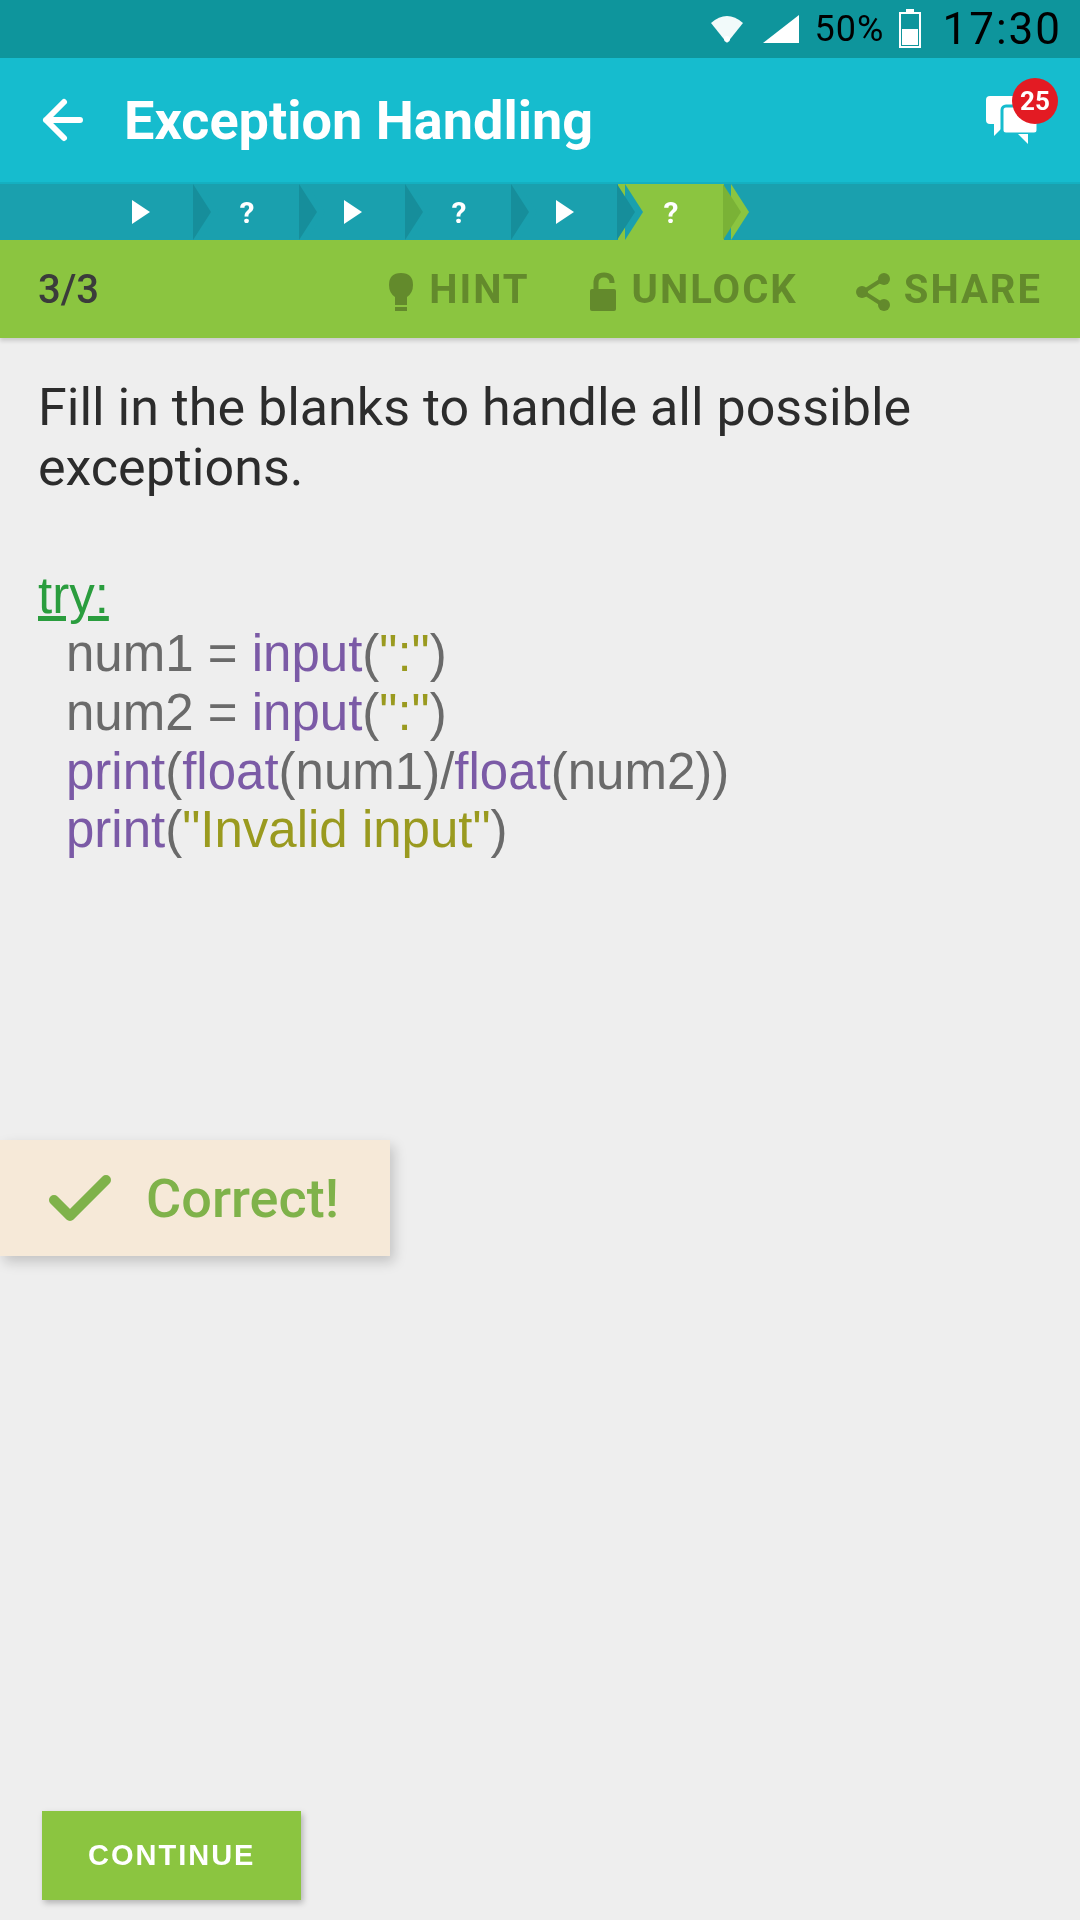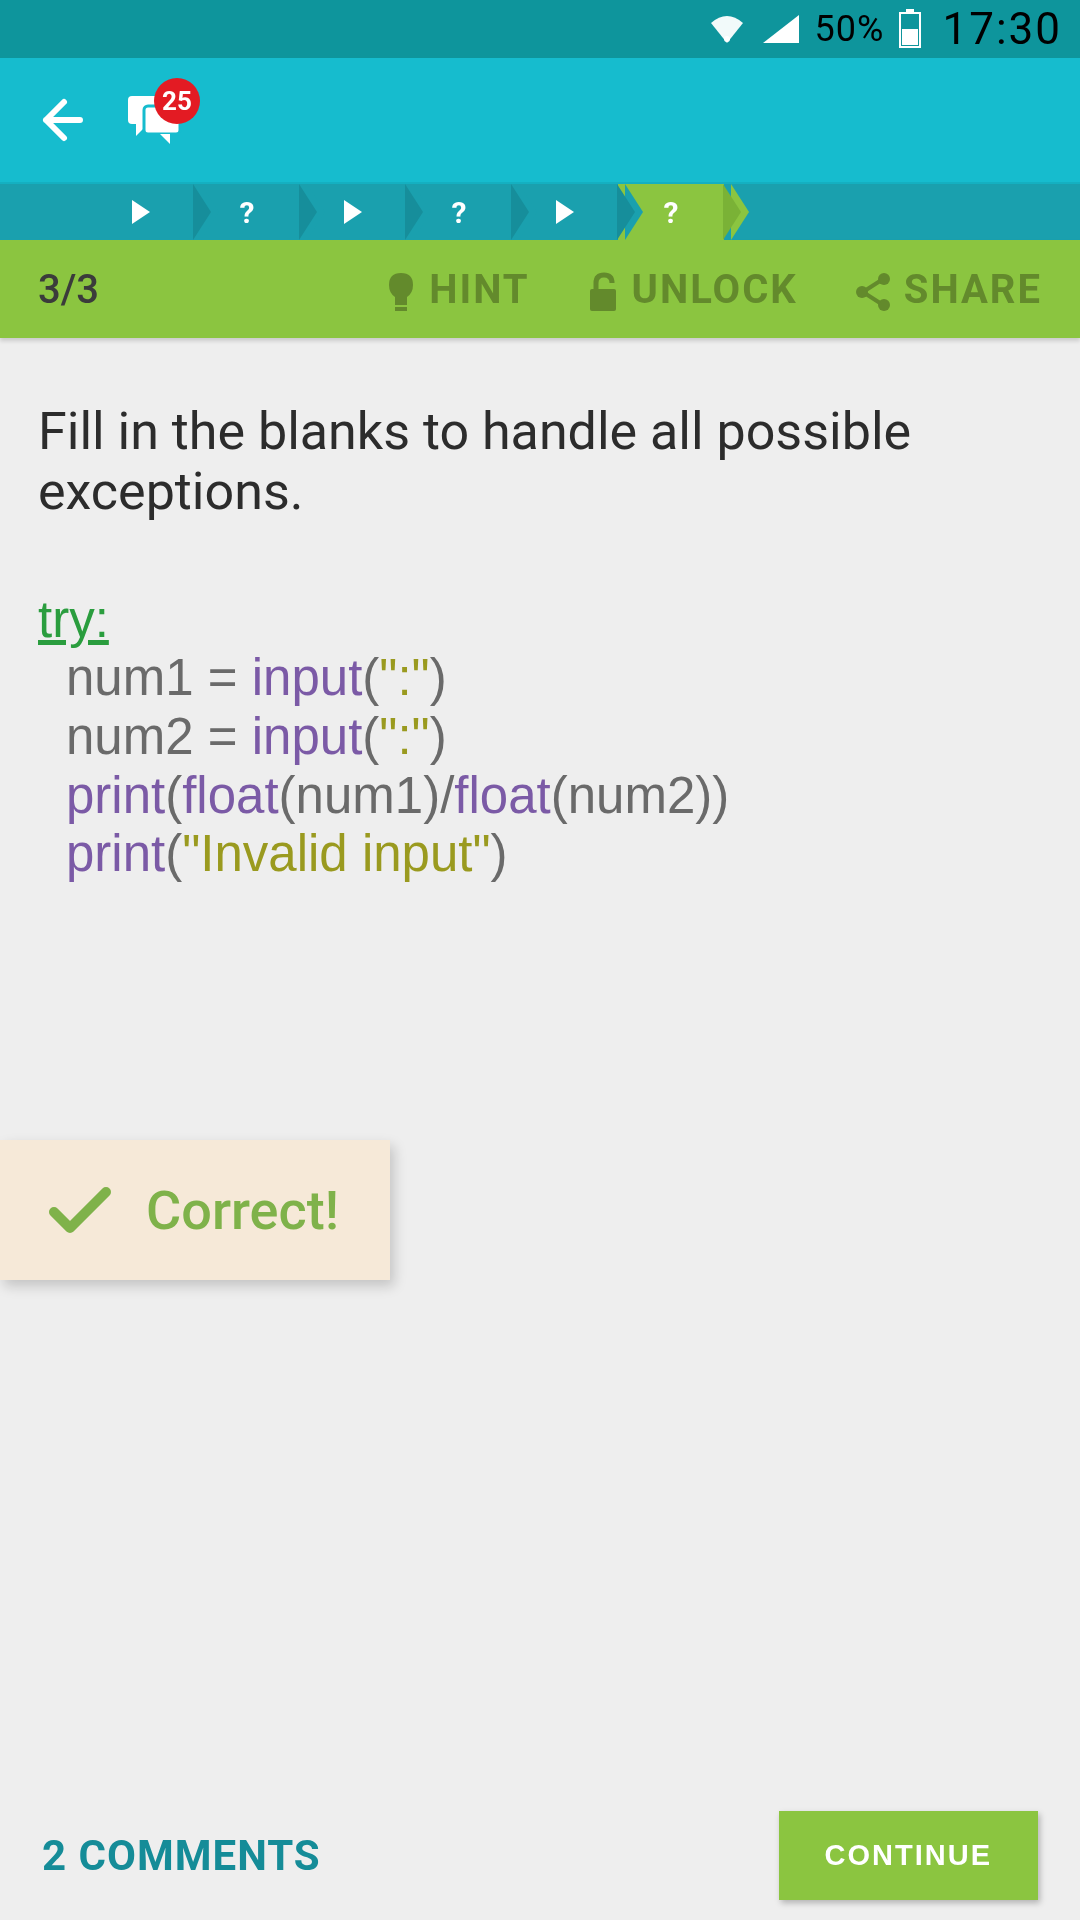--- a/index.html
+++ b/index.html
@@ -121,21 +121,21 @@
     display: flex; align-items: flex-end; gap: 12px;
     color: #638a2c;
     font-size: 40px;
     font-weight: 700;
     margin-left: 56px;
     letter-spacing: 2px;
   }
   .action-item svg { display:block; }
 
   .content {
-    padding: 64px 38px;
+    padding: 40px 38px;
   }
   .prompt {
     font-size: 52px;
     line-height: 1.16;
     color: #2c2c2c;
     font-weight: 400;
     margin-bottom: 68px;
   }
   .code {
     font-family: Arial, sans-serif;
@@ -144,21 +144,21 @@
     color: #6a6a6a;
   }
   .code .kw { color: #2a9d3e; text-decoration: underline; }
   .code .fn { color: #7b5aa6; }
   .code .str { color: #9a9a1f; }
   .code .indent { display:inline-block; width: 28px; }
 
   .result-toast {
     position: absolute;
     left: 0; top: 1140px;
-    width: 390px; height: 140px;
+    width: 390px; height: 116px;
     background: #f6e9d8;
     display: flex; align-items: center;
     padding-left: 48px;
     gap: 34px;
     box-shadow: 4px 6px 12px rgba(0,0,0,0.18);
   }
   .result-toast .check svg { display:block; }
   .result-toast .text { color: #7fb24a; font-size: 54px; font-weight: 500; }
 
   .bottom-bar {
@@ -210,20 +210,21 @@
   </span>
   <span class="time">17:30</span>
 </div>
 
 <div class="app-bar">
   <div class="back">
     <svg width="52" height="52" viewBox="0 0 52 52">
         <path d="M30 8 L12 26 L30 44 M12 26 H46" stroke="#fff" stroke-width="6" fill="none" stroke-linecap="round" stroke-linejoin="round"></path>
       </svg>
   </div>
+  <div class="title">Exception Handling</div>
   <div class="chat-wrap">
     <svg width="58" height="52" viewBox="0 0 58 52">
         <rect x="4" y="4" width="36" height="28" rx="4" fill="#fff"></rect>
         <path d="M12 32 L12 44 L24 32 Z" fill="#fff"></path>
         <rect x="20" y="14" width="36" height="28" rx="4" fill="#fff" stroke="#16bcce" stroke-width="3"></rect>
         <path d="M46 42 L46 52 L36 42 Z" fill="#fff"></path>
       </svg>
     <div class="badge">25</div>
   </div>
 </div>
@@ -290,15 +291,14 @@
 <div class="result-toast">
   <span class="check">
     <svg width="64" height="52" viewBox="0 0 64 52">
         <path d="M6 28 L22 44 L58 8" stroke="#7fb24a" stroke-width="10" fill="none" stroke-linecap="round" stroke-linejoin="round"></path>
       </svg>
   </span>
   <span class="text">Correct!</span>
 </div>
 
 <div class="bottom-bar">
-  <div class="comments-link">2 COMMENTS</div>
   <button class="continue-btn">CONTINUE</button>
 </div>
 
 </body></html>

